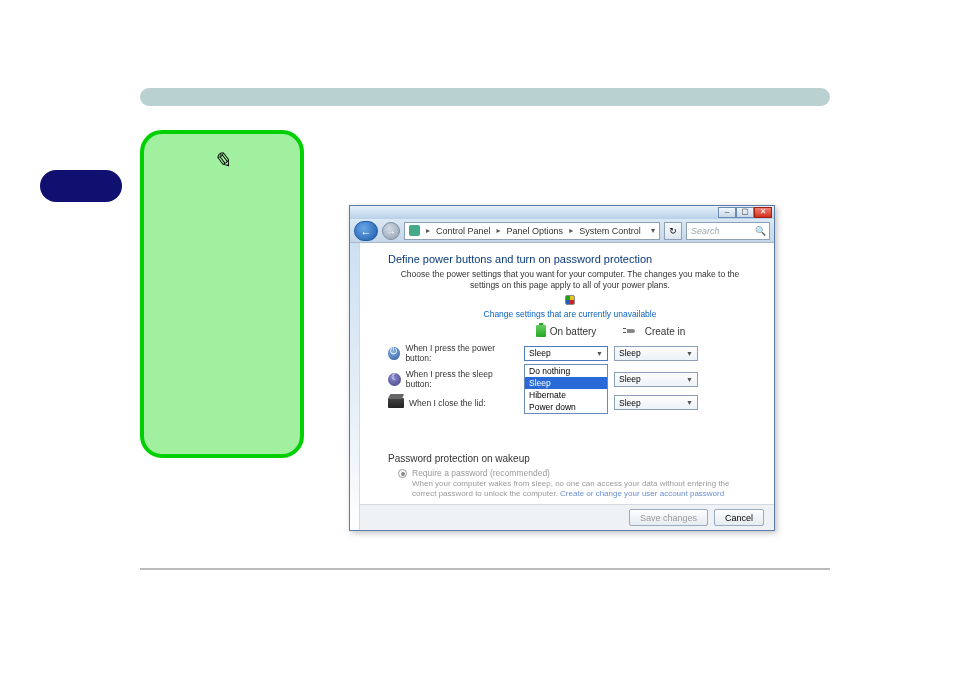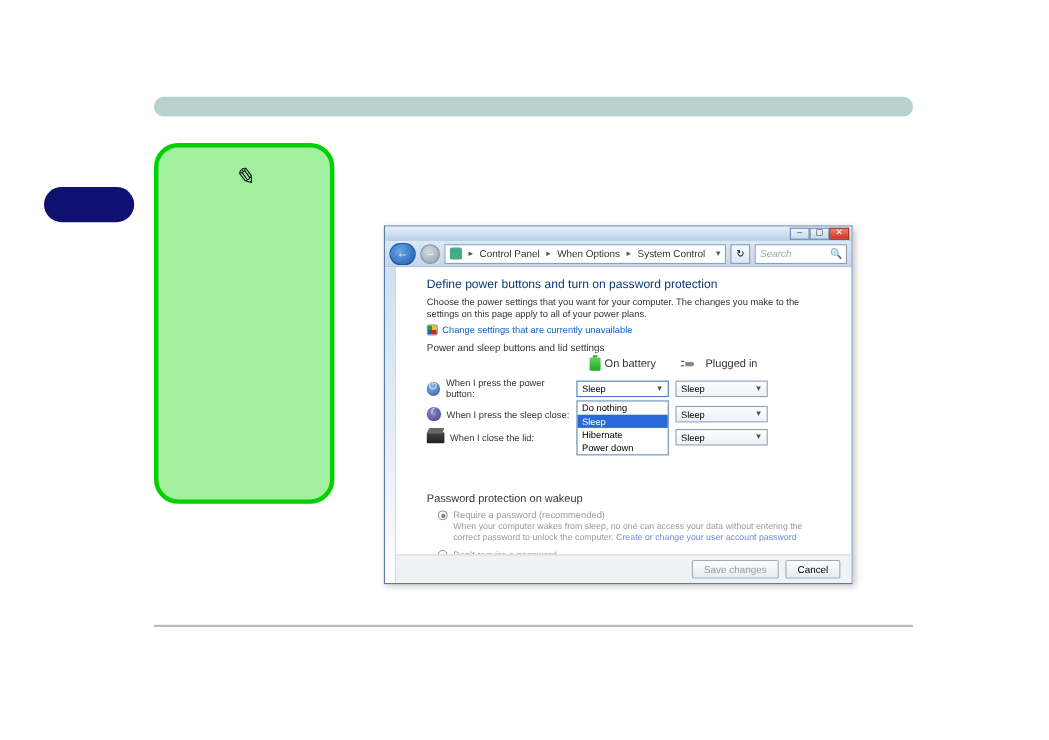--- a/index.html
+++ b/index.html
@@ -192,29 +192,31 @@
   .heading {
     color: #0a3a7a;
     font-size: 11px;
     margin-bottom: 4px;
   }
   .desc {
     color: #333;
     font-size: 8.5px;
     line-height: 11px;
     margin-bottom: 4px;
+    text-align: center;
   }
   .change-link {
     color: #0b63c4;
     font-size: 8.5px;
     display: flex;
     align-items: center;
     gap: 4px;
     margin-bottom: 6px;
     cursor: pointer;
+    flex-direction: column;
   }
   .shield {
     width: 10px; height: 10px;
     background: conic-gradient(#e8c020 0 25%, #d02020 0 50%, #2060c0 0 75%, #20a020 0);
     border-radius: 2px;
     border: 1px solid #888;
   }
   .subhead {
     color: #333;
     font-size: 9px;
@@ -381,21 +383,21 @@
   </div>
 
   <div class="nav-bar">
     <div class="nav-back">←</div>
     <div class="nav-fwd">→</div>
     <div class="address">
       <span class="addr-icon"></span>
       <span class="tri">▸</span>
       <span>Control Panel</span>
       <span class="tri">▸</span>
-      <span>When Options</span>
+      <span>Panel Options</span>
       <span class="tri">▸</span>
       <span>System Control</span>
       <span style="margin-left:auto;color:#555;font-size:8px">▾</span>
     </div>
     <div class="refresh-btn">↻</div>
     <div class="search-box">
       <span>Search</span>
       <span class="mag">🔍</span>
     </div>
   </div>
@@ -404,49 +406,48 @@
     <div class="left-strip"></div>
     <div class="content">
 
       <div class="heading">Define power buttons and turn on password protection</div>
       <div class="desc">Choose the power settings that you want for your computer. The changes you make to the settings on this page apply to all of your power plans.</div>
       <div class="change-link">
         <span class="shield"></span>
         <span>Change settings that are currently unavailable</span>
       </div>
 
-      <div class="subhead">Power and sleep buttons and lid settings</div>
 
       <div class="grid">
         <div></div>
         <div class="col-header">
           <span class="batt-icon"></span>
           <span>On battery</span>
         </div>
         <div class="col-header">
           <span class="plug-icon"></span>
-          <span>Plugged in</span>
+          <span>Create in</span>
         </div>
 
         <div class="row-label">
           <span class="row-icon icon-power"></span>
           <span>When I press the power button:</span>
         </div>
         <div class="dropdown active">
           <span>Sleep</span>
           <span class="arrow">▼</span>
         </div>
         <div class="dropdown">
           <span>Sleep</span>
           <span class="arrow">▼</span>
         </div>
 
         <div class="row-label">
           <span class="row-icon icon-sleep"></span>
-          <span>When I press the sleep close:</span>
+          <span>When I press the sleep button:</span>
         </div>
         <div class="dropdown" style="visibility:hidden"></div>
         <div class="dropdown">
           <span>Sleep</span>
           <span class="arrow">▼</span>
         </div>
 
         <div class="row-label">
           <span class="icon-lid"></span>
           <span>When I close the lid:</span>

